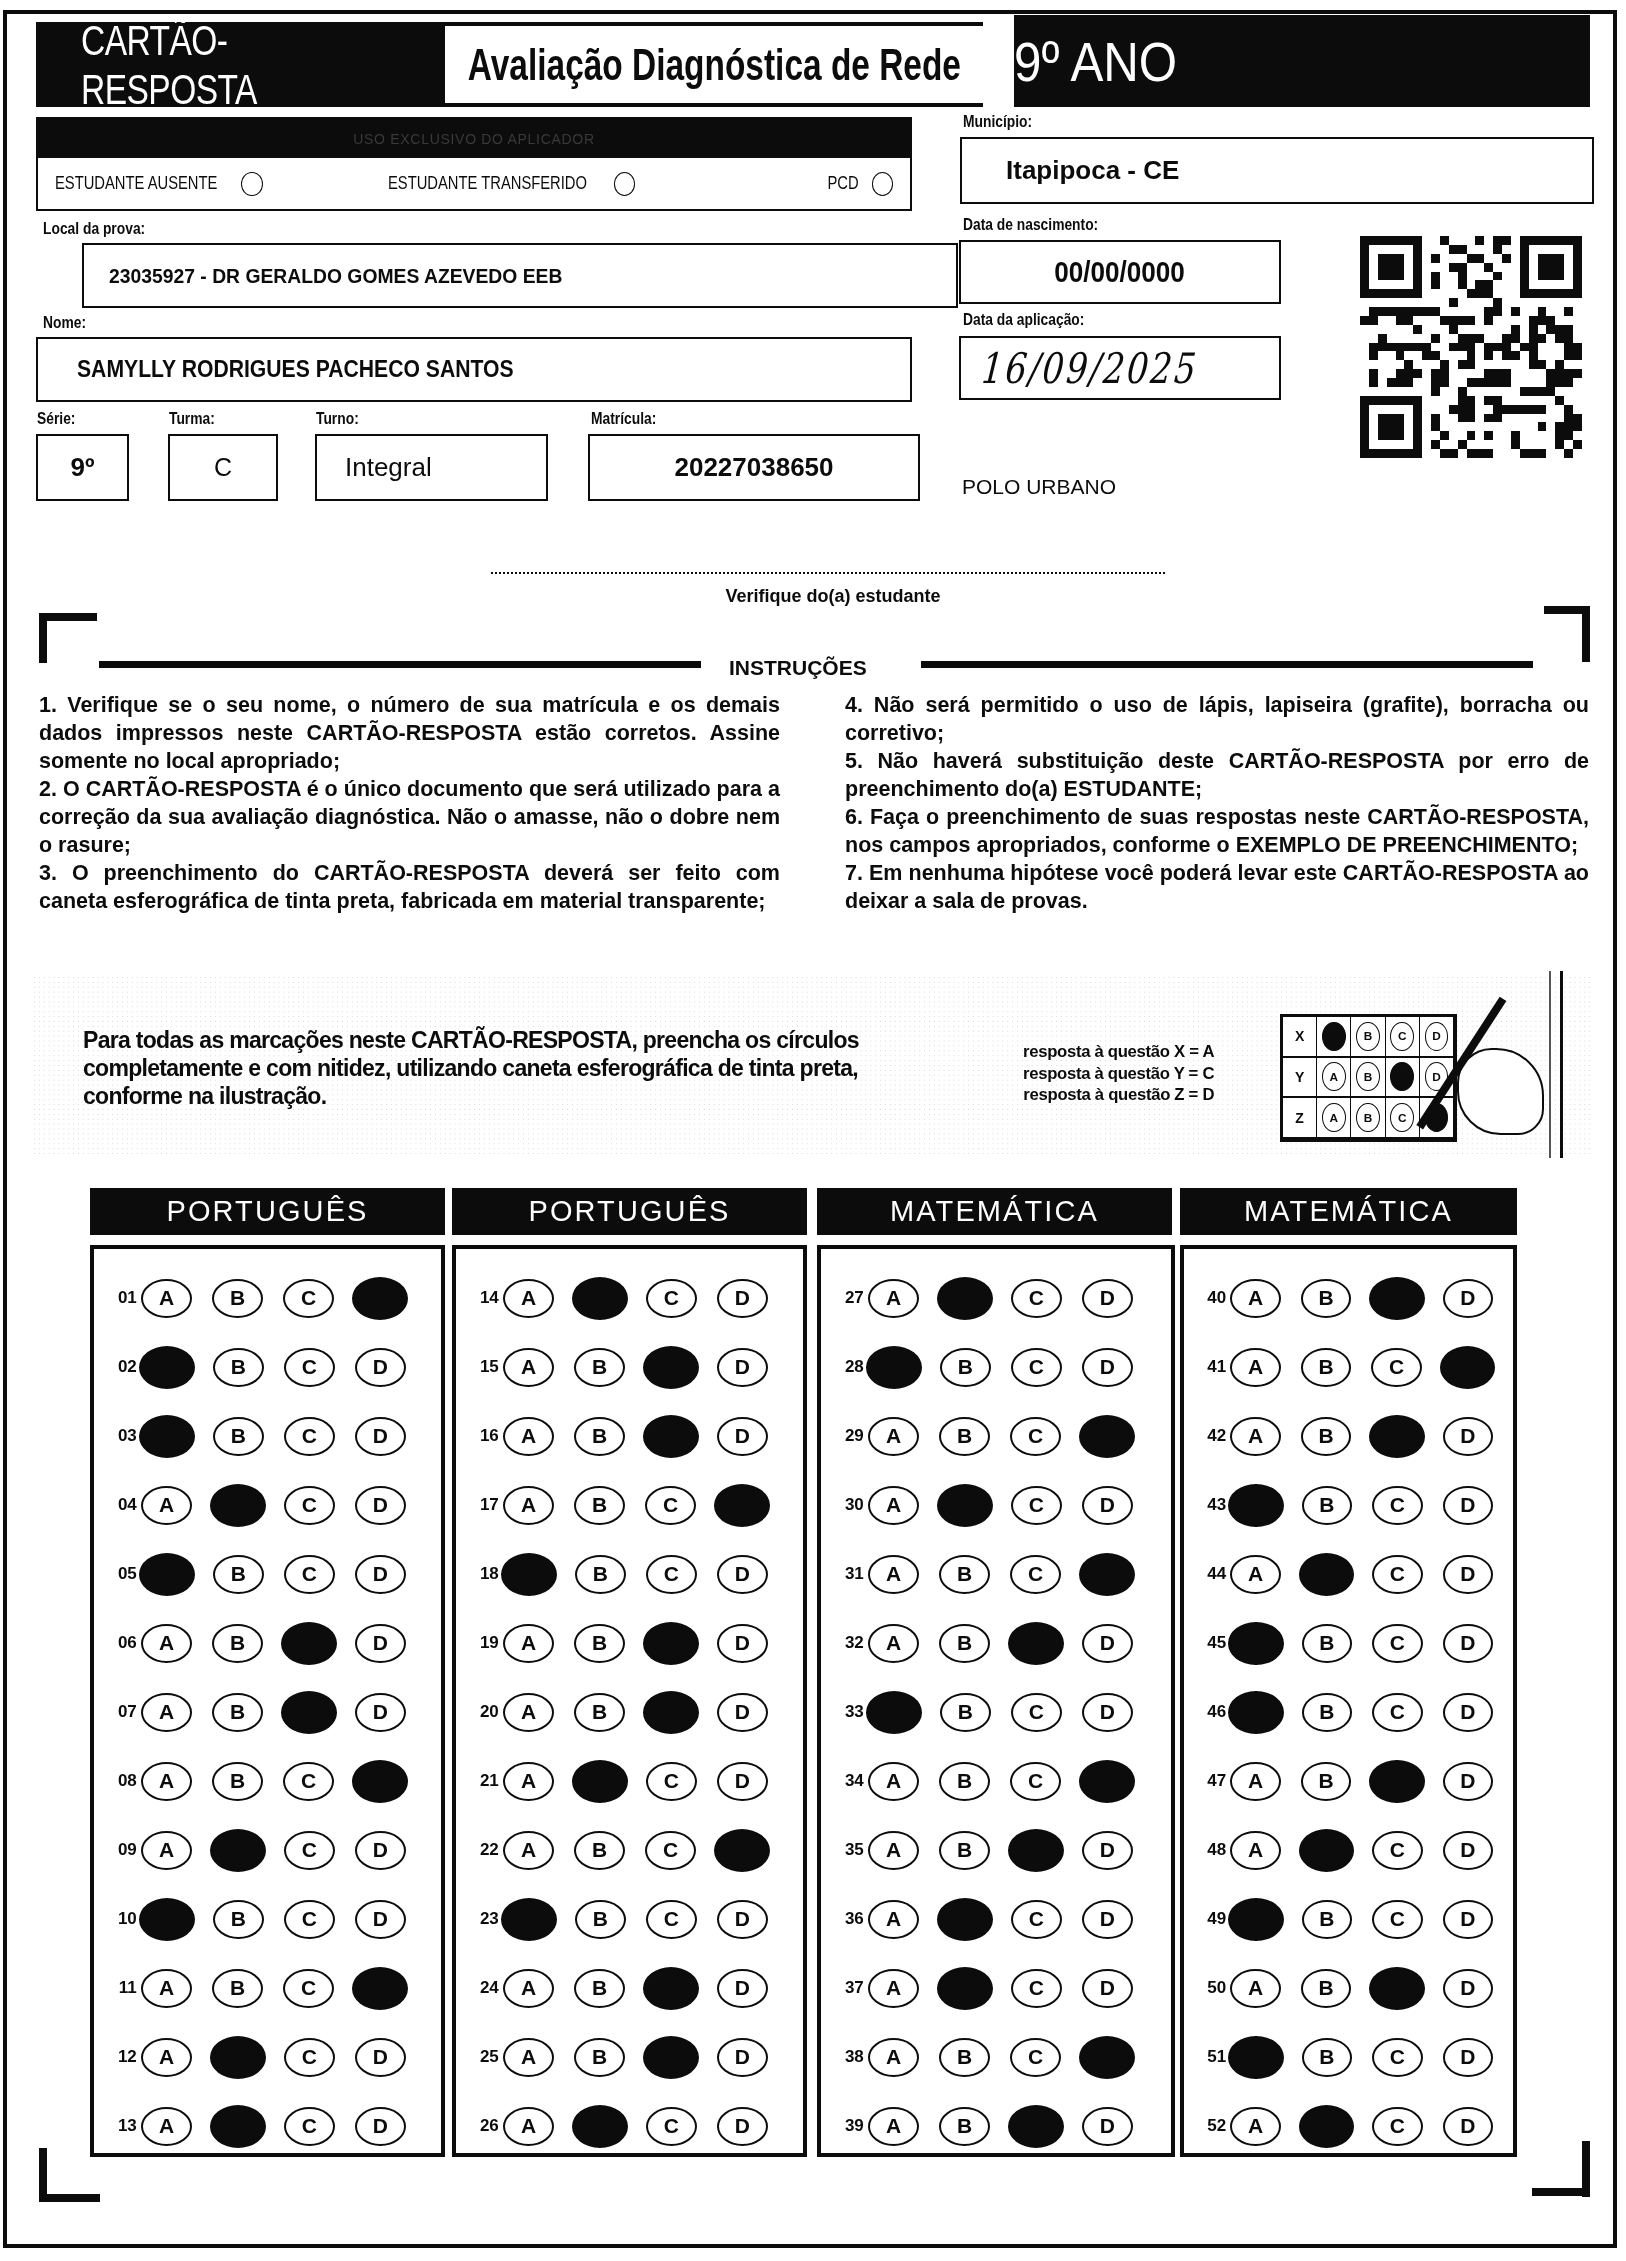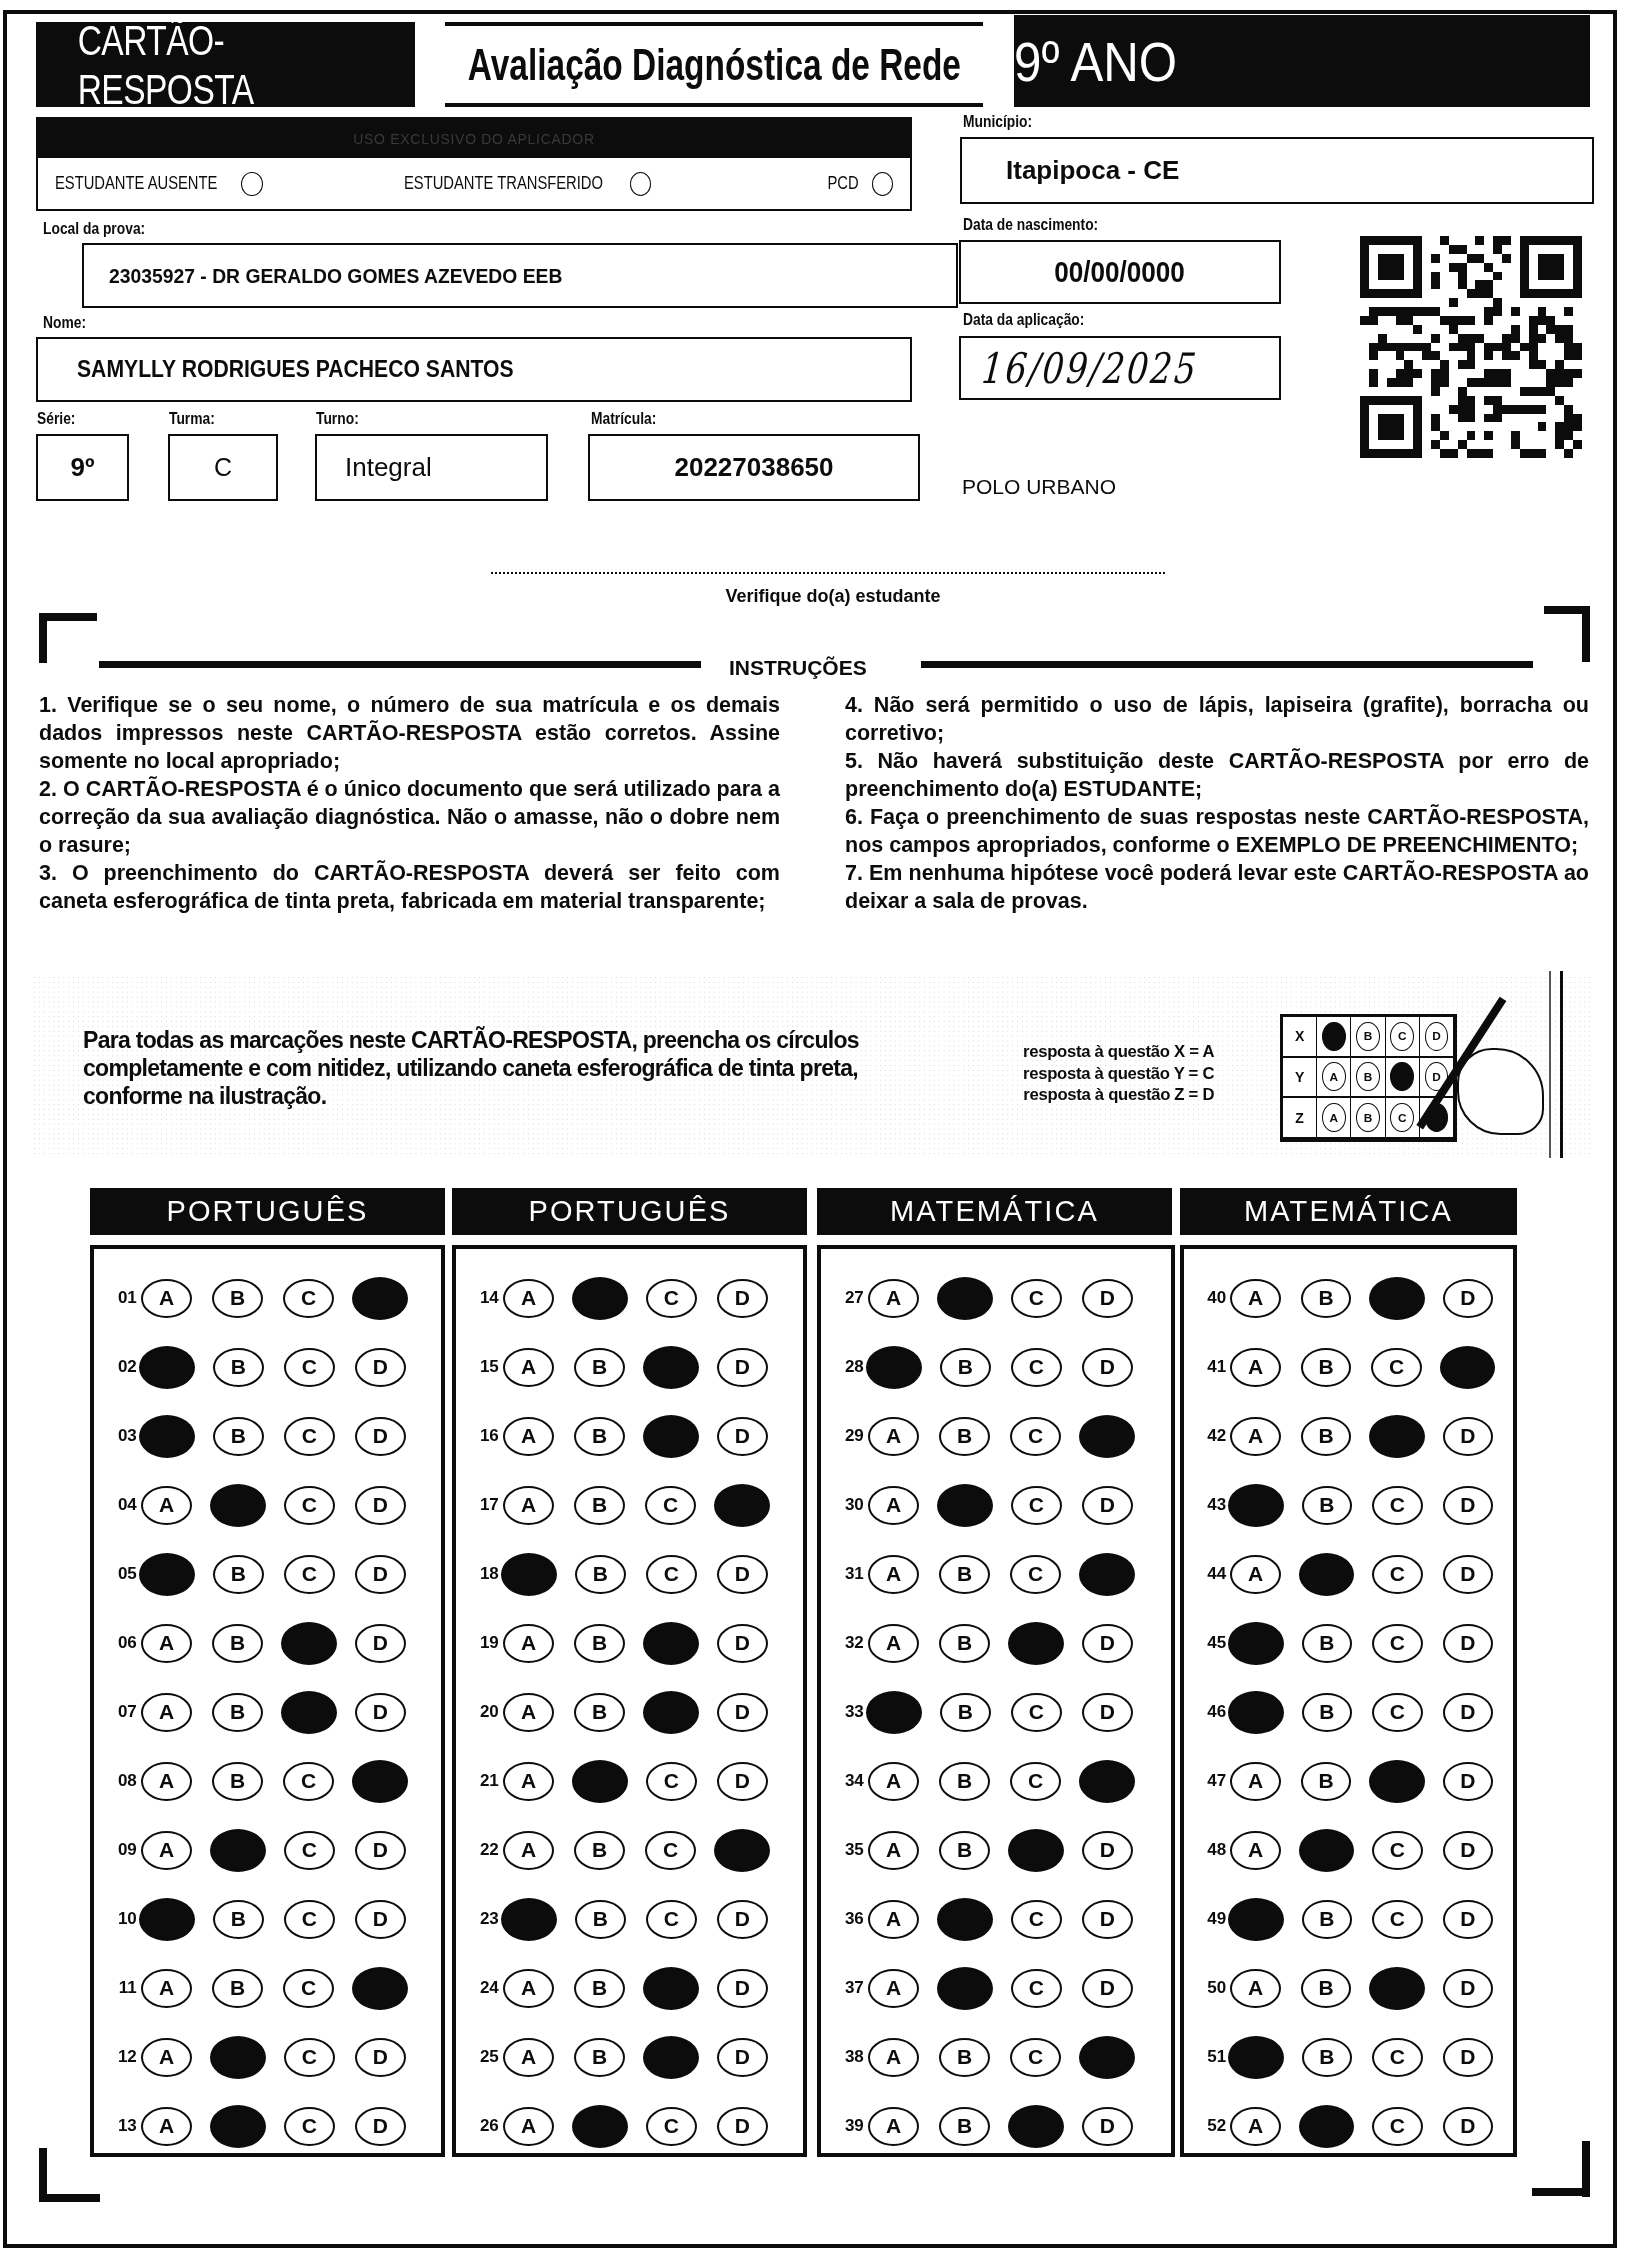--- a/index.html
+++ b/index.html
@@ -3,38 +3,38 @@
 <meta charset="utf-8">
 <style>
   html, body { margin: 0; padding: 0; background: #ffffff; }
   body { width: 1626px; height: 2261px; position: relative; overflow: hidden;
          font-family: "Liberation Sans", sans-serif; color: #0c0c0c; }
   .abs { position: absolute; }
   .frame { position: absolute; left: 2.8px; top: 9.7px; width: 1614px; height: 2238px;
            border: 4.2px solid #0c0c0c; box-sizing: border-box; }
 
   
-  .hdr-left { left: 36px; top: 22px; width: 379px; height: 85px; background: #0c0c0c; color: #fff;
+  .hdr-left { left: 36px; top: 22px; width: 409px; height: 85px; background: #0c0c0c; color: #fff;
               display: flex; align-items: center; justify-content: center;
               font-family: "Liberation Sans", sans-serif; font-size: 43px; letter-spacing: -0.7px; transform-origin: left; }
   .hdr-left span { display: inline-block; transform: scaleX(0.78); }
   .hdr-mid { left: 445px; top: 22px; width: 538px; height: 85px; background: #fff;
              border-top: 4.2px solid #0c0c0c; border-bottom: 4.2px solid #0c0c0c; box-sizing: border-box;
              display: flex; align-items: center; justify-content: center; font-weight: bold; font-size: 44px; }
   .hdr-mid span { display: inline-block; transform: scaleX(0.76); white-space: nowrap; }
   .hdr-right { left: 1014px; top: 15.3px; width: 576px; height: 92px; background: #0c0c0c; color: #fff;
                display: flex; align-items: center; box-sizing: border-box; font-size: 56px; }
   .hdr-right span { display: inline-block; transform: scaleX(0.88); transform-origin: left; white-space: nowrap; }
 
   
   .app-box { left: 36px; top: 117px; width: 876px; height: 94px; border: 2.8px solid #0c0c0c; box-sizing: border-box; }
   .app-banner { left: 0; top: 0; right: 0; height: 39px; background: #0c0c0c; color: #3a3a3a;
                 display: flex; align-items: center; justify-content: center; font-size: 14px; letter-spacing: 0.7px; }
   .app-opts { left: 0; top: 39px; right: 0; bottom: 0; display: flex; align-items: center;
-              padding: 0 16.7px; box-sizing: border-box; font-size: 18px; gap: 16px; }
+              padding: 0 16.7px; box-sizing: border-box; font-size: 18px; }
   .opt { display: flex; align-items: center; gap: 9.7px; }
   .opt-circle { width: 19.4px; height: 22px; border: 1.4px solid #0c0c0c; border-radius: 50%; display: inline-block; }
 
   .lbl { font-size: 17.3px; font-weight: bold; }
   .lbl span { display: inline-block; transform: scaleX(0.8); transform-origin: left; white-space: nowrap; }
   .field { border: 2.8px solid #0c0c0c; box-sizing: border-box; background: #fff;
            display: flex; align-items: center; font-weight: bold; }
 
   .qr { left: 1360px; top: 236px; width: 222px; height: 222px; }
 

